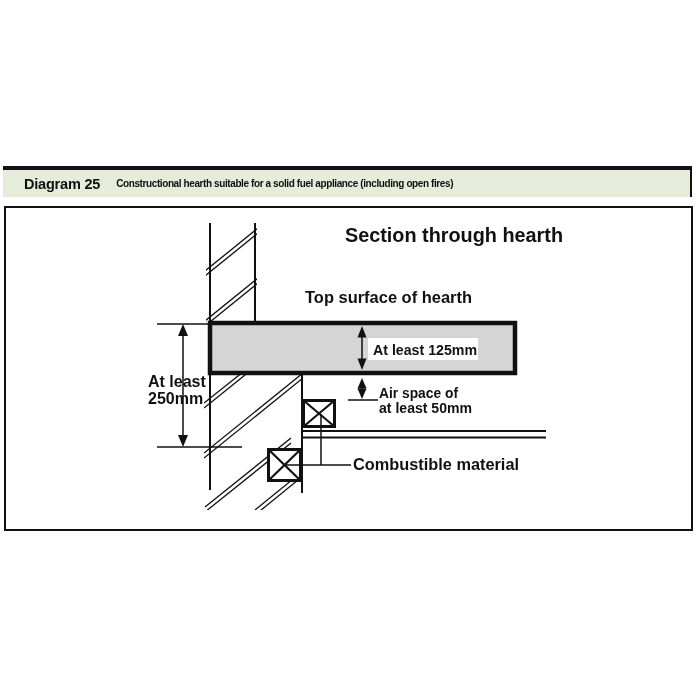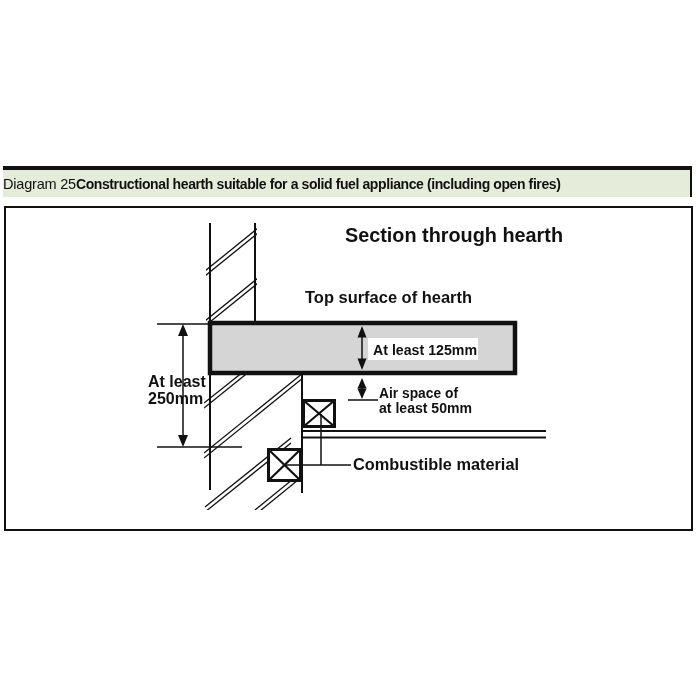--- a/index.html
+++ b/index.html
@@ -11,22 +11,22 @@
   body{width:700px;height:700px;position:relative;overflow:hidden;
        font-family:"Liberation Sans","DejaVu Sans",sans-serif;color:var(--line);}
   .header-band{
     position:absolute;left:3px;top:166px;width:689px;height:31px;
     background:var(--header-bg);
     border-top:4.5px solid var(--line);
     border-right:2px solid var(--line);
     box-sizing:border-box;
     display:flex;align-items:center;white-space:nowrap;overflow:hidden;
   }
-  .header-band .num{font-size:14.5px;font-weight:400;letter-spacing:-0.2px;}
-  .header-band .ttl{font-size:14px;font-weight:bold;margin-left:0;letter-spacing:-0.4px;}
+  .header-band .num{font-size:14.5px;font-weight:700;margin-left:21px;letter-spacing:-0.2px;}
+  .header-band .ttl{font-size:10px;font-weight:bold;margin-left:16px;letter-spacing:-0.4px;}
   .panel{
     position:absolute;left:4px;top:206px;width:689px;height:325px;
     border:2px solid var(--line);box-sizing:border-box;background:#fff;
   }
   .panel svg{display:block;width:685px;height:321px;}
   .ln{stroke:var(--line);fill:none;}
   .hatch{stroke:var(--line);stroke-width:1.3;fill:none;}
   .thin{stroke-width:1.5;}
   .med{stroke-width:2;}
   .thick{stroke-width:2.2;}

